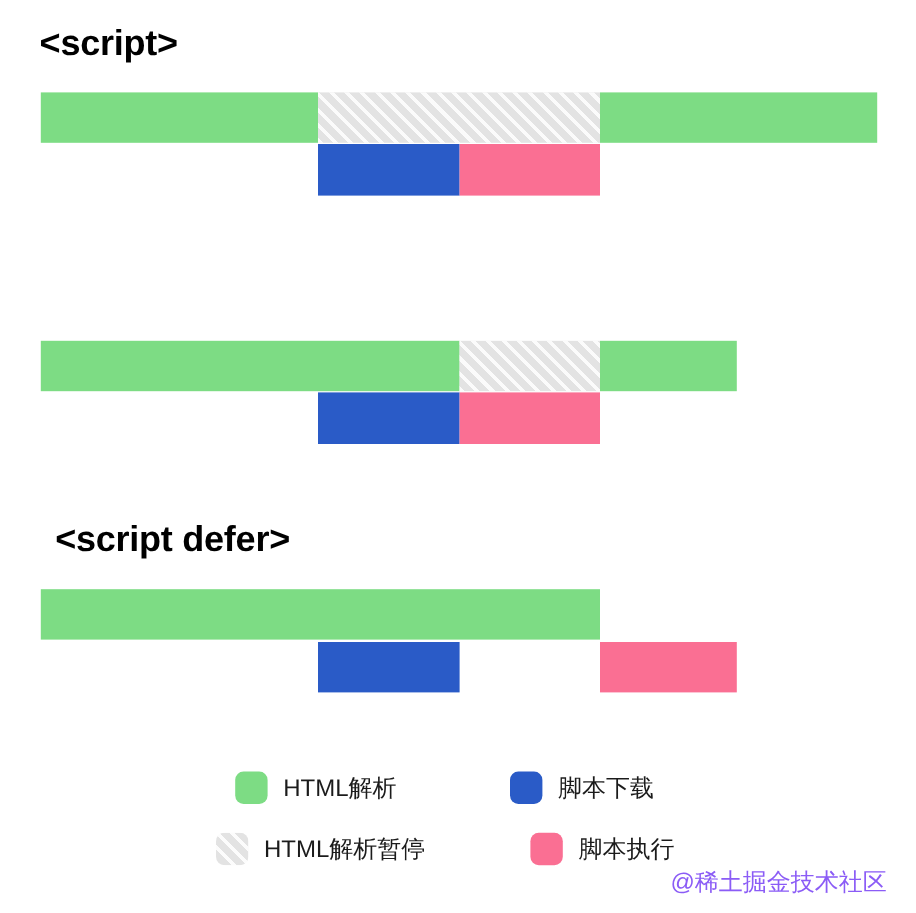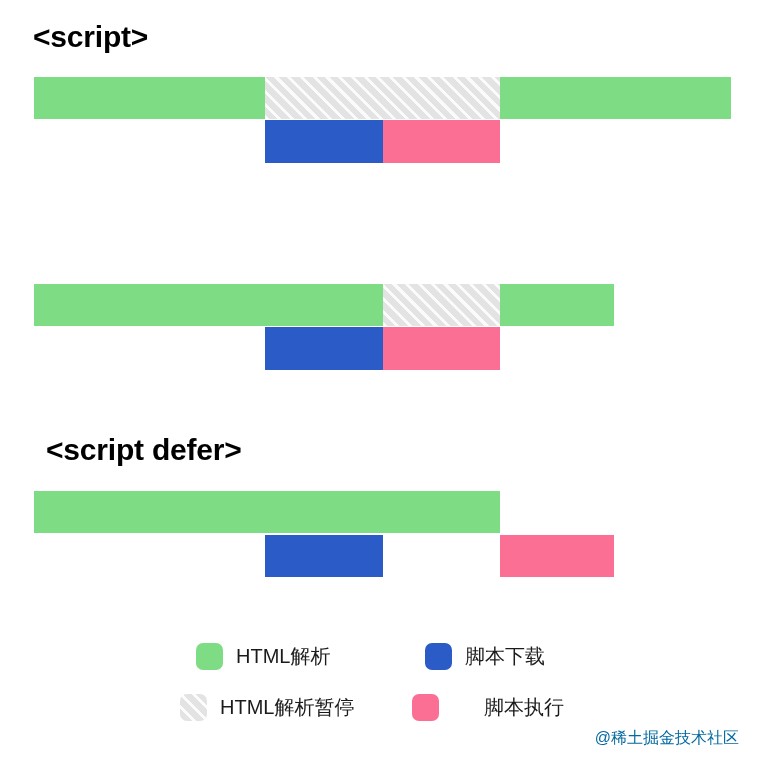--- a/index.html
+++ b/index.html
@@ -63,22 +63,22 @@
     font-size:20px;
     color:#1b1b1b;
     white-space:nowrap;
     font-family:"Liberation Sans","DejaVu Sans",sans-serif;
   }
 
   .watermark{
     position:absolute;
     right:24px;
     bottom:12px;
-    font-size:16px;
-    color:#0369a1;
+    font-size:20px;
+    color:#8b5cf6;
     white-space:nowrap;
     font-family:"Liberation Sans","DejaVu Sans",sans-serif;
   }
 </style>
 </head>
 <body>
 
 <div class="canvas">
 
   <div class="section-title" style="left:33px;top:22px;text-align:right;">&lt;script&gt;</div>
@@ -121,21 +121,21 @@
     <div class="legend-item" style="left:245px;top:0px;">
       <span class="legend-swatch sw-blue"></span>
       <span class="legend-label">脚本下载</span>
     </div>
 
     <div class="legend-item" style="left:0px;top:51px;justify-content:center;">
       <span class="legend-swatch sw-hatch"></span>
       <span class="legend-label">HTML解析暂停</span>
     </div>
 
-    <div class="legend-item" style="left:232px;top:51px;gap:32px;">
+    <div class="legend-item" style="left:262px;top:51px;">
       <span class="legend-swatch sw-pink"></span>
       <span class="legend-label">脚本执行</span>
     </div>
 
   </div>
 
   <div class="watermark">@稀土掘金技术社区</div>
 
 </div>
 

